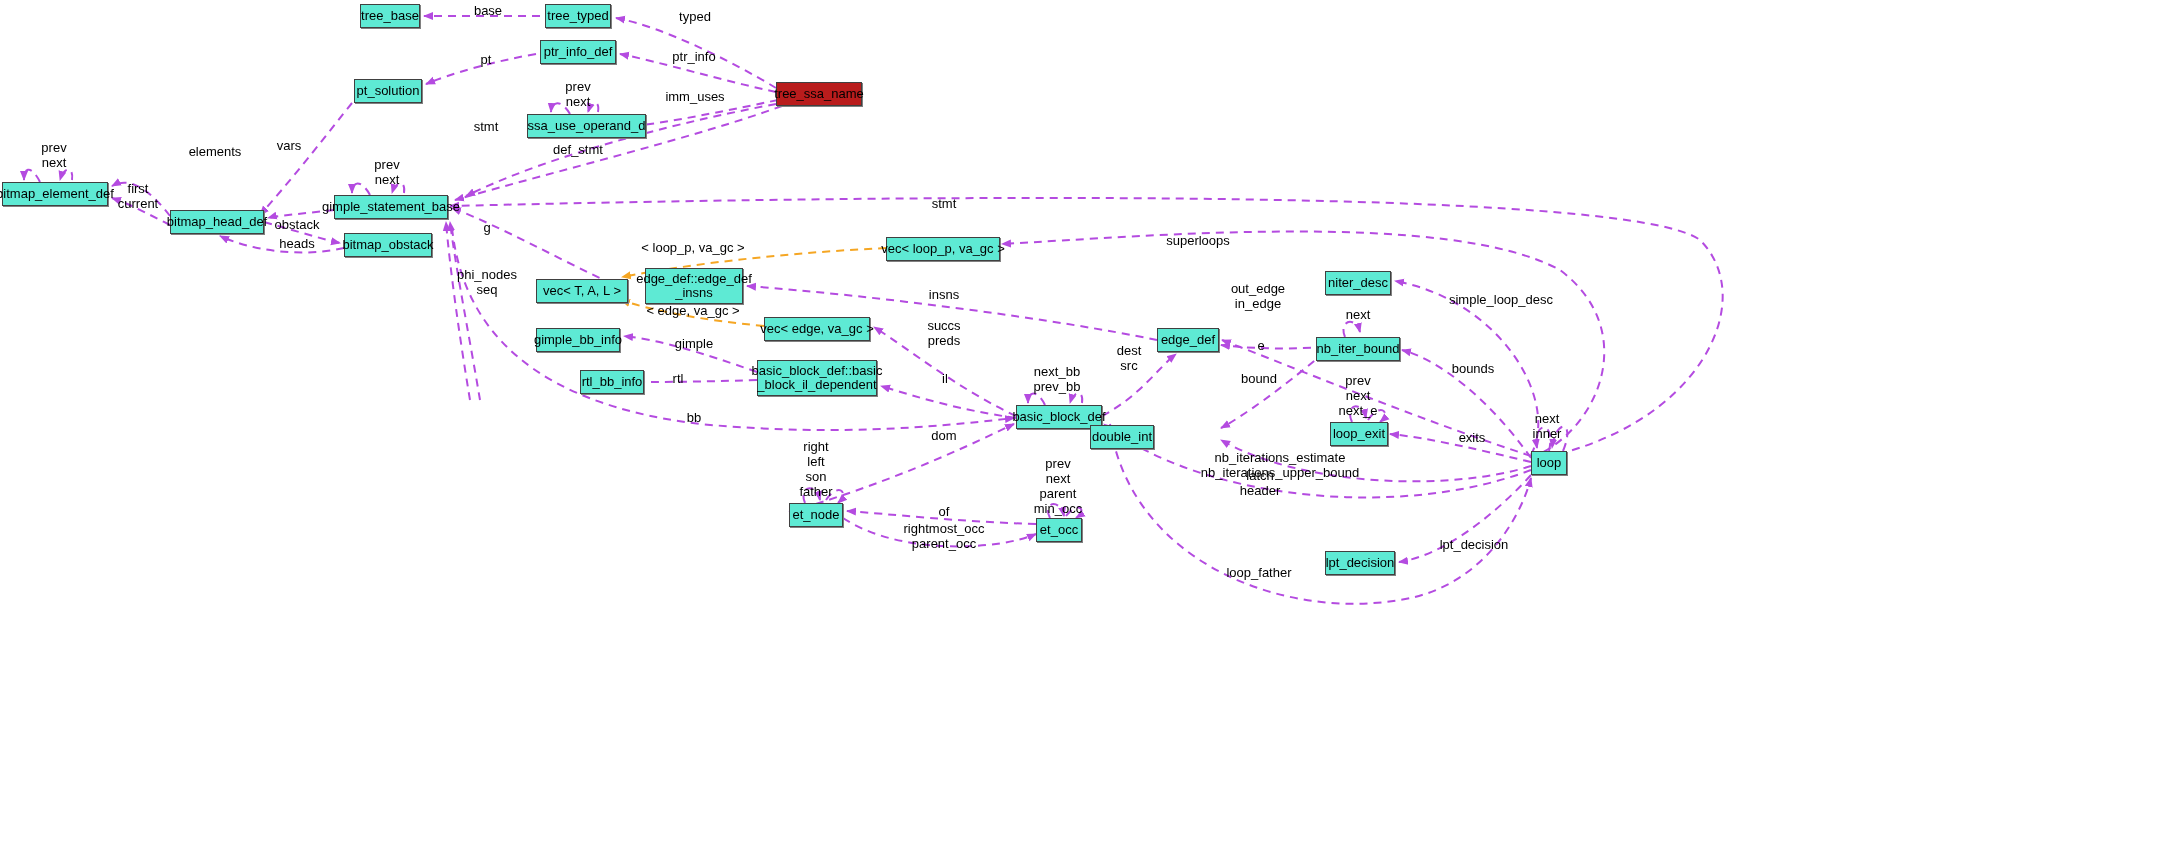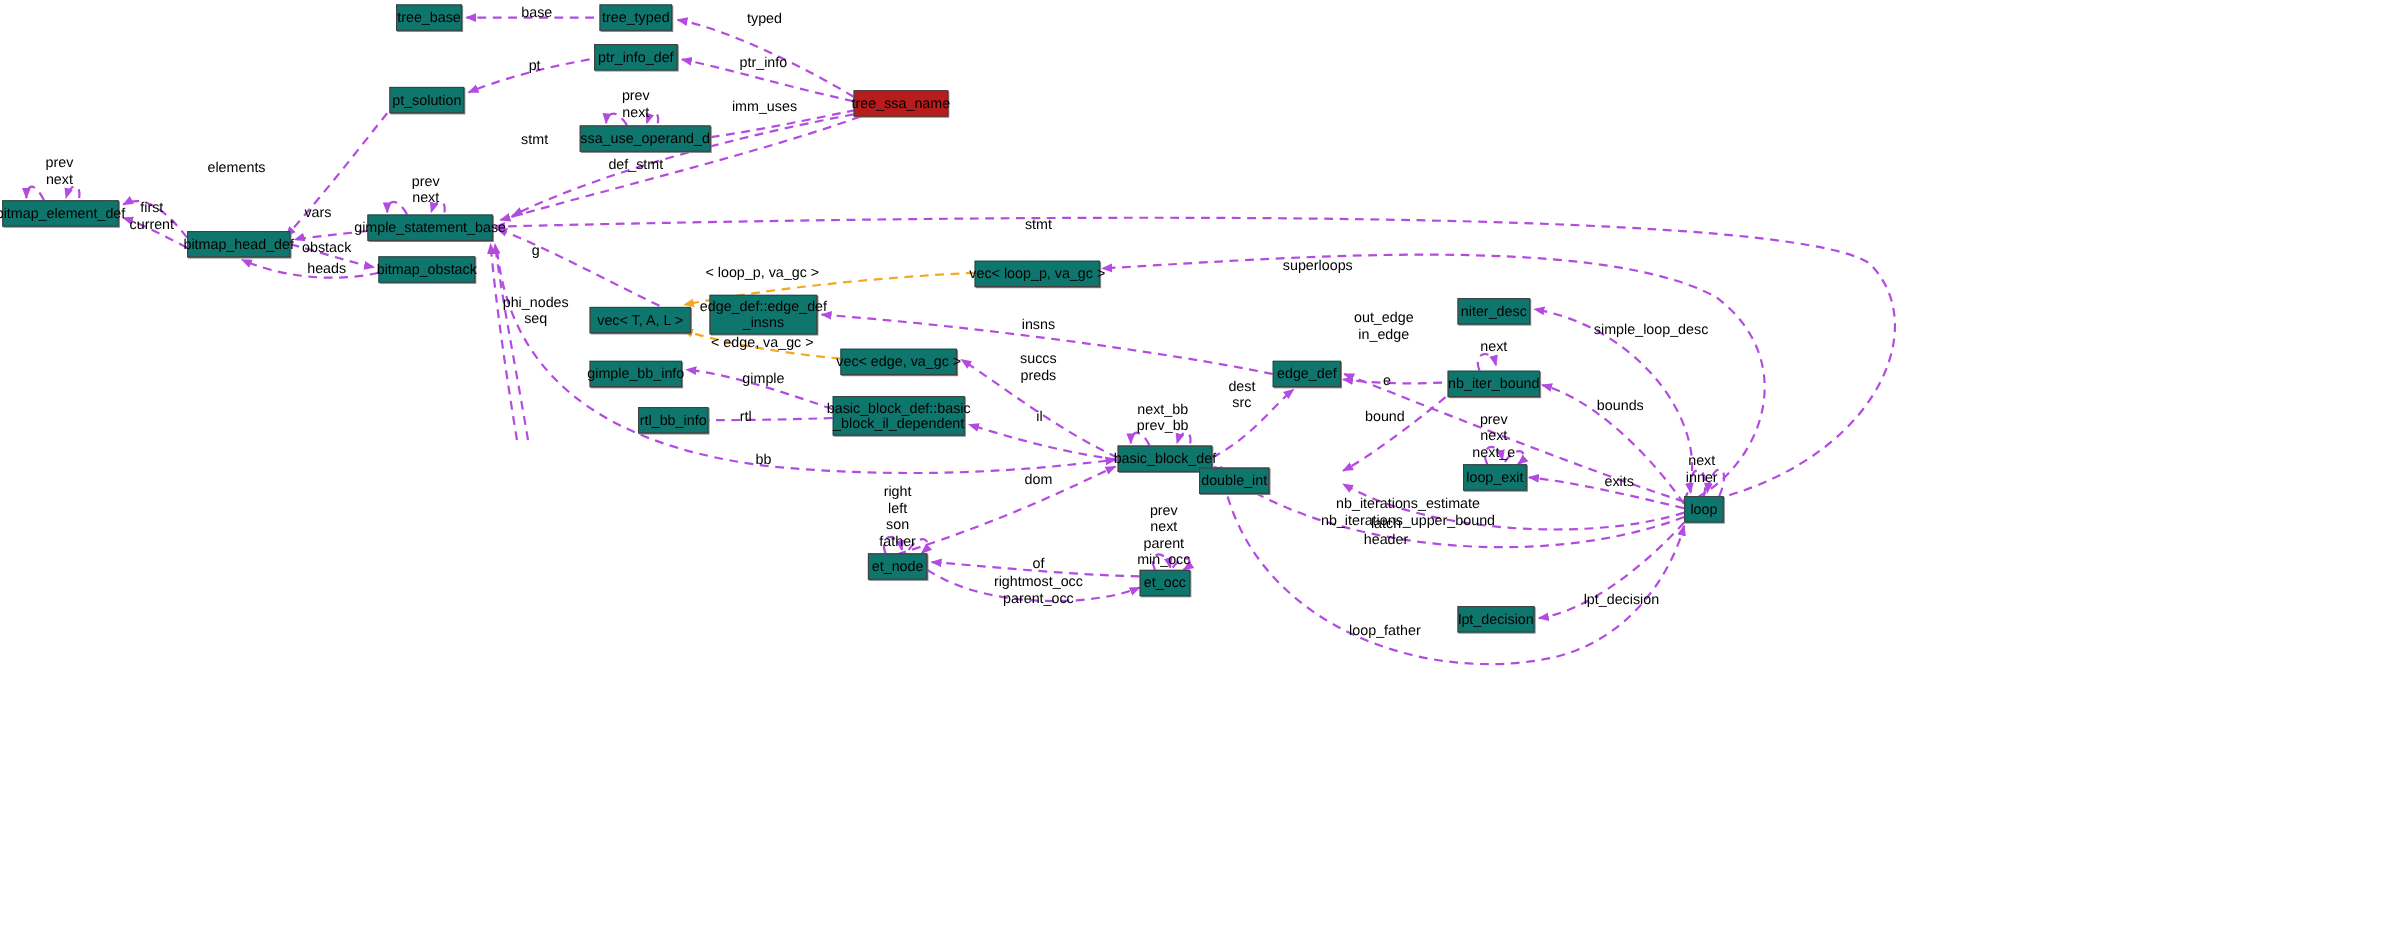--- a/index.html
+++ b/index.html
@@ -9,21 +9,21 @@
     height:842px;
     background:#ffffff;
     font-family:"Liberation Sans","DejaVu Sans",sans-serif;
     overflow:hidden;
   }
   #edge-layer{position:absolute;left:0;top:0;width:2165px;height:842px;}
   .node{
     position:absolute;
     box-sizing:border-box;
     border:1px solid #404040;
-    background:#0f766e;
+    background:#5eead4;
     color:#000000;
     font-size:13px;
     line-height:14px;
     text-align:center;
     display:flex;
     align-items:center;
     justify-content:center;
     padding:2px 6px;
     white-space:pre;
     box-shadow:1px 1px 0 0 #808080;
@@ -160,21 +160,21 @@
   <div id="labels">
       <div class="edge-label" style="left: 488px; top: 3px;">base</div>
       <div class="edge-label" style="left: 695px; top: 9px;">typed</div>
       <div class="edge-label" style="left: 694px; top: 49px;">ptr_info</div>
       <div class="edge-label" style="left: 486px; top: 52px;">pt</div>
       <div class="edge-label" style="left: 695px; top: 89px;">imm_uses</div>
       <div class="edge-label" style="left: 486px; top: 119px;">stmt</div>
       <div class="edge-label" style="left: 578px; top: 142px;">def_stmt</div>
       <div class="edge-label" style="left: 578px; top: 79px;">prev
 next</div>
-      <div class="edge-label" style="left: 289px; top: 138px; margin-top: 47px;">vars</div>
+      <div class="edge-label" style="left: 289px; top: 138px;">vars</div>
       <div class="edge-label" style="left: 215px; top: 144px;">elements</div>
       <div class="edge-label" style="left: 54px; top: 140px;">prev
 next</div>
       <div class="edge-label" style="left: 138px; top: 181px;">first
 current</div>
       <div class="edge-label" style="left: 387px; top: 157px;">prev
 next</div>
       <div class="edge-label" style="left: 297px; top: 217px;">obstack</div>
       <div class="edge-label" style="left: 297px; top: 236px;">heads</div>
       <div class="edge-label" style="left: 487px; top: 220px;">g</div>

